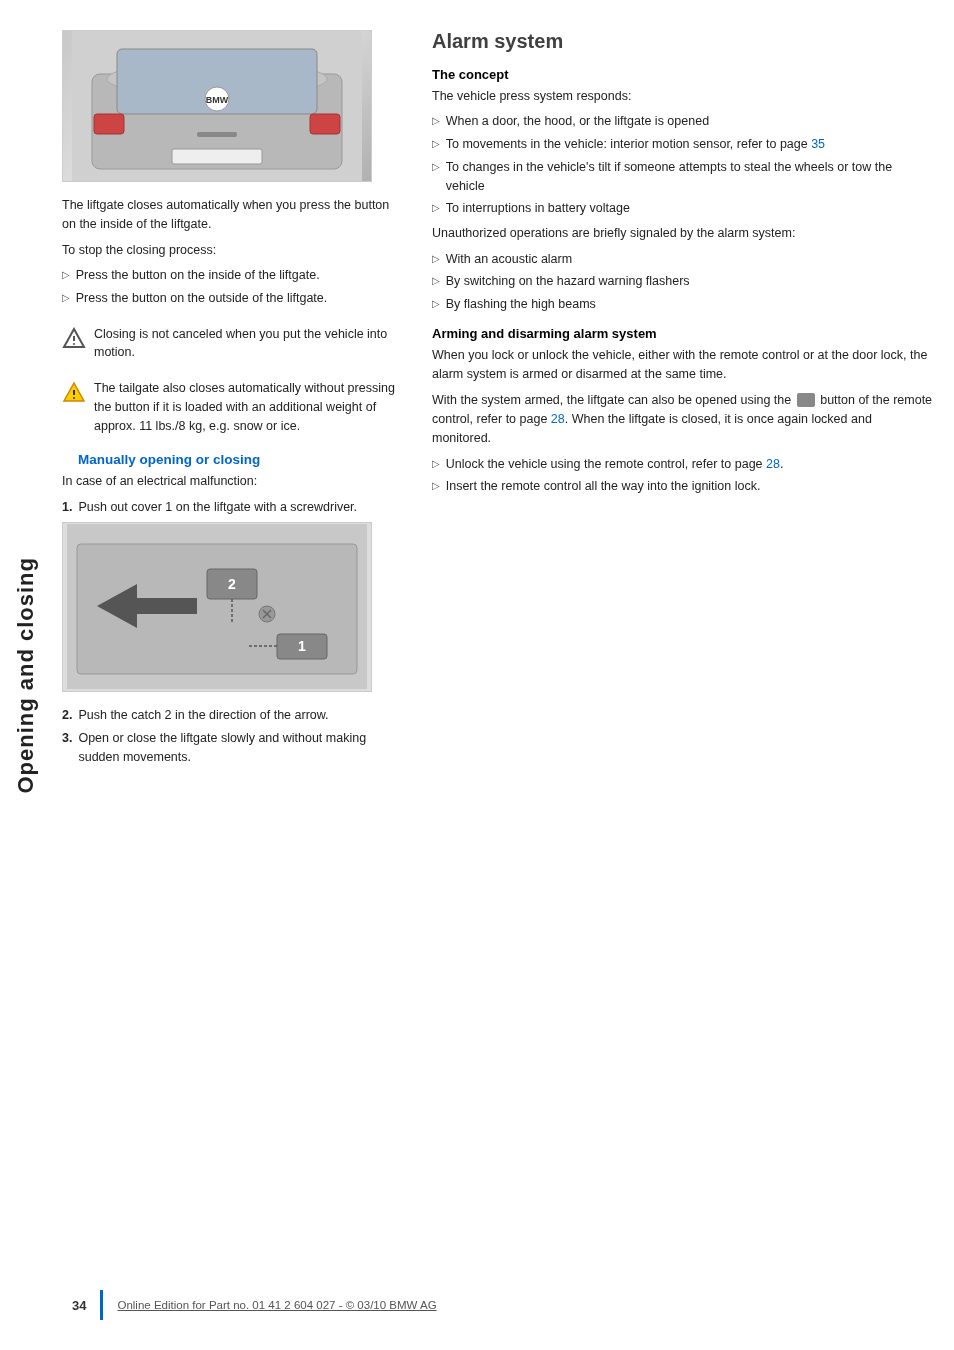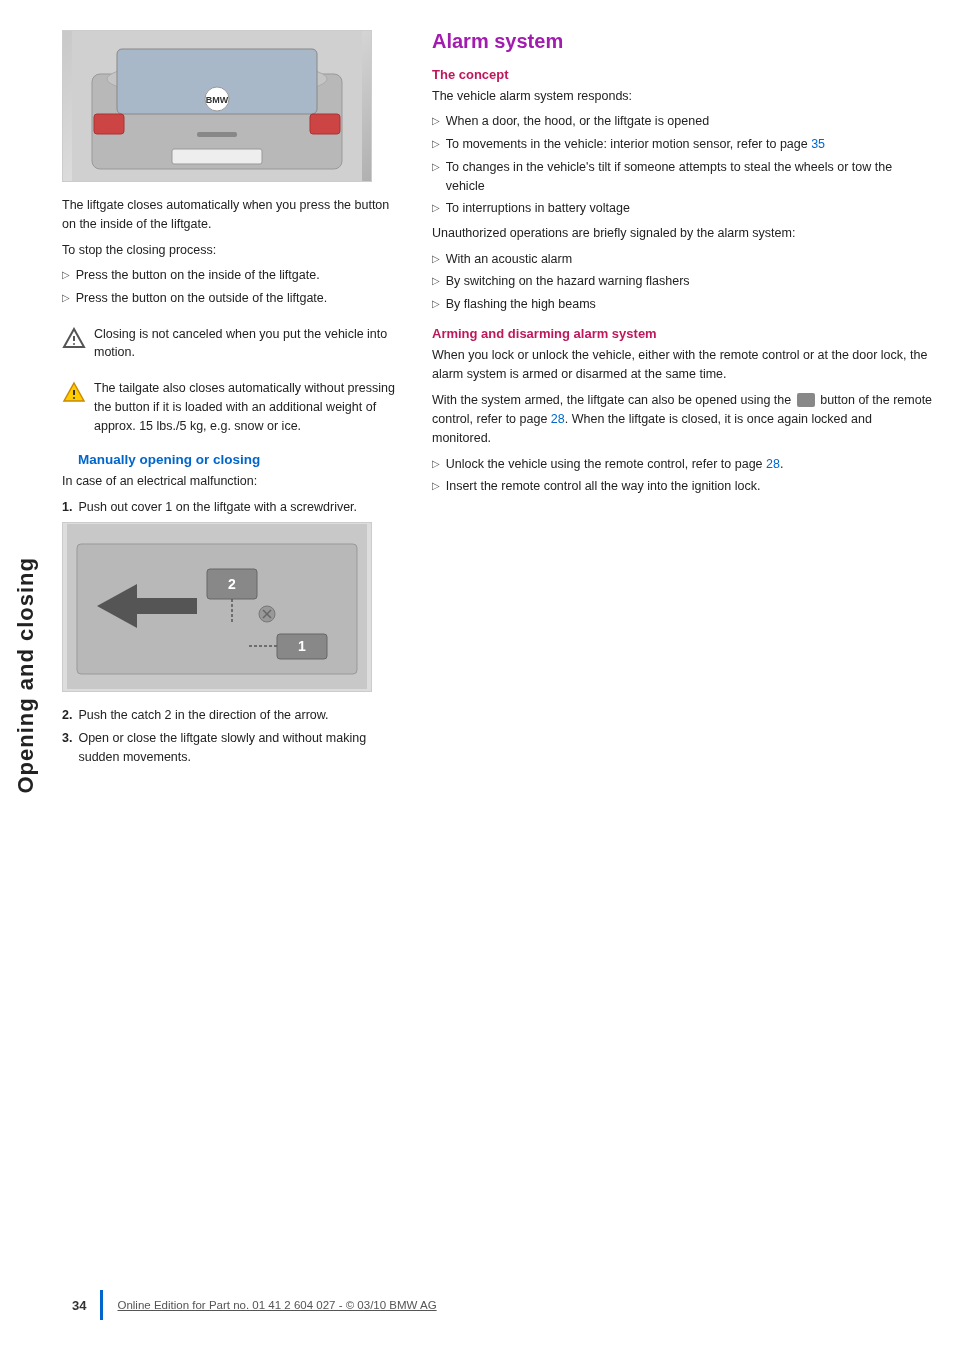--- a/index.html
+++ b/index.html
@@ -167,28 +167,28 @@
     }
     .note-text {
       font-size: 12.5px;
       line-height: 1.5;
     }
 
     
     .page-section-title {
       font-size: 20px;
       font-weight: bold;
-      color: #a21caf;
+      color: #404040;
       margin-bottom: 14px;
     }
 
     .sub-heading {
       font-size: 13px;
       font-weight: bold;
-      color: #be185d;
+      color: #000000;
       margin-top: 12px;
       margin-bottom: 5px;
     }
 
     
     .footer {
       position: absolute;
       bottom: 30px;
       left: 52px;
       right: 2px;
@@ -289,21 +289,21 @@
       </svg>
       <span class="note-text">Closing is not canceled when you put the vehicle into motion.</span>
     </div>
 
     <div class="note-box">
       <svg class="warning-icon" viewBox="0 0 24 24">
         <polygon points="12,2 22,20 2,20" fill="#ffcc00" stroke="#cc8800" stroke-width="1.5"></polygon>
         <line x1="12" y1="9" x2="12" y2="14" stroke="#333" stroke-width="2"></line>
         <circle cx="12" cy="17" r="1" fill="#333"></circle>
       </svg>
-      <span class="note-text">The tailgate also closes automatically without pressing the button if it is loaded with an additional weight of approx. 15 lbs./5 kg, e.g. snow or ice.</span>
+      <span class="note-text">The tailgate also closes automatically without pressing the button if it is loaded with an additional weight of approx. 11 lbs./8 kg, e.g. snow or ice.</span>
     </div>
 
     <div class="section-heading">Manually opening or closing</div>
     <p class="body-text">In case of an electrical malfunction:</p>
 
     <ol class="num-list">
       <li>
         <span class="num-label">1.</span>
         <span>Push out cover 1 on the liftgate with a screwdriver.</span>
       </li>
@@ -344,21 +344,21 @@
       </li>
     </ol>
 
   </div>
 
   <div class="right-col">
 
     <h1 class="page-section-title">Alarm system</h1>
 
     <div class="sub-heading">The concept</div>
-    <p class="body-text">The vehicle alarm system responds:</p>
+    <p class="body-text">The vehicle press system responds:</p>
 
     <ul class="bullet-list">
       <li>
         <span class="tri-arrow">▷</span>
         <span>When a door, the hood, or the liftgate is opened</span>
       </li>
       <li>
         <span class="tri-arrow">▷</span>
         <span>To movements in the vehicle: interior motion sensor, refer to page <span class="link">35</span></span>
       </li>

